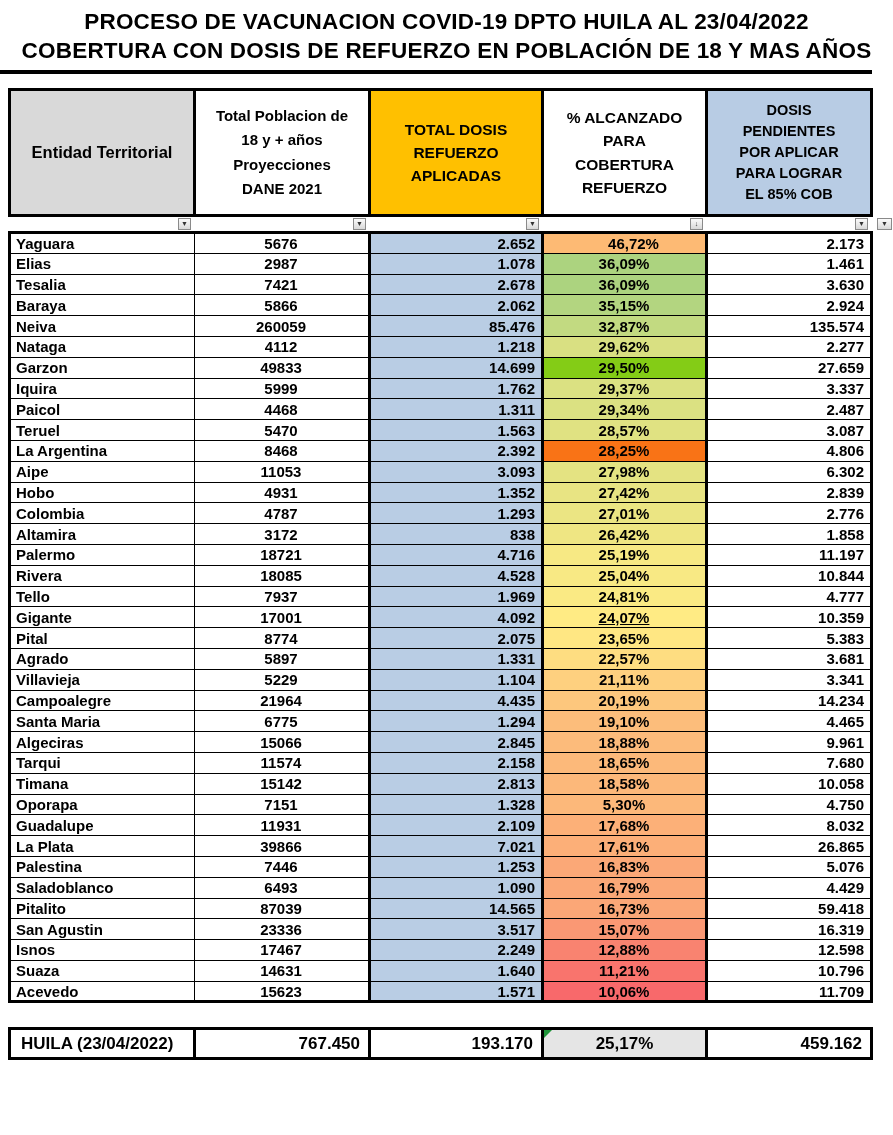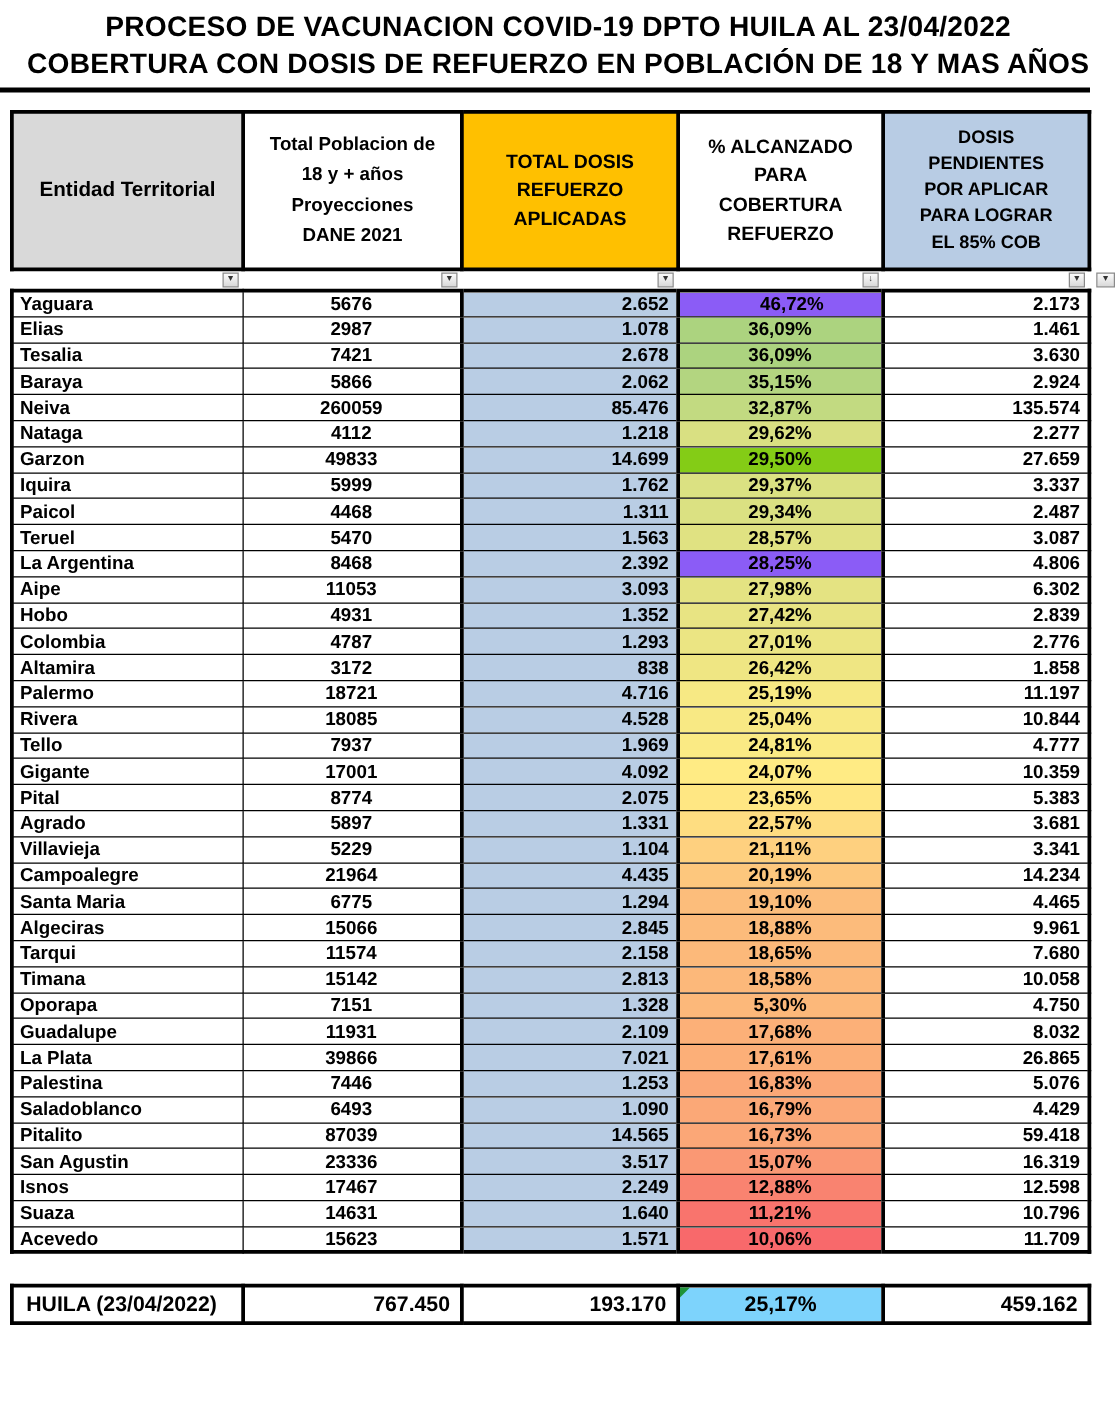--- a/index.html
+++ b/index.html
@@ -50,21 +50,21 @@
   td.c2 { text-align:center; background:#fff; }
   td.c3 { text-align:right; background:#B9CDE4; border-left:3px solid #000; border-right:3px solid #000; }
   td.c4 { text-align:center; border-right:3px solid #000; }
   td.c5 { text-align:right; background:#fff; }
 
   
   .footer-gap { height:24px; }
   .footer-table td { border:3px solid #000; height:30px; font-weight:700; font-size:17px; background:#fff; }
   td.f1 { text-align:left;  padding-left:10px; }
   td.f2, td.f3, td.f5 { text-align:right; padding-right:8px; }
-  td.f4 { text-align:center; background:#7dd3fc; position:relative; }
+  td.f4 { text-align:center; background:#e5e5e5; position:relative; }
   .flag {
     position:absolute; top:0; left:0; width:0; height:0;
     border-top:8px solid #1F9339; border-right:8px solid transparent;
   }
 </style>
 </head>
 <body>
 
 <div class="page">
 
@@ -120,21 +120,21 @@
         <col class="w2">
         <col class="w3">
         <col class="w4">
         <col class="w5">
       </colgroup>
     <tbody id="data-rows">
         <tr>
       <td class="c1">Yaguara</td>
       <td class="c2">5676</td>
       <td class="c3">2.652</td>
-      <td class="c4" style="background-color: #8b5cf6; padding-left: 24px;">46,72%</td>
+      <td class="c4" style="background-color: #fdba74; padding-left: 24px;">46,72%</td>
       <td class="c5">2.173</td>
     </tr>
         <tr>
       <td class="c1">Elias</td>
       <td class="c2">2987</td>
       <td class="c3">1.078</td>
       <td class="c4" style="background-color: rgb(172, 211, 127);">36,09%</td>
       <td class="c5">1.461</td>
     </tr>
         <tr>
@@ -190,21 +190,21 @@
       <td class="c1">Teruel</td>
       <td class="c2">5470</td>
       <td class="c3">1.563</td>
       <td class="c4" style="background-color: rgb(224, 226, 130);">28,57%</td>
       <td class="c5">3.087</td>
     </tr>
         <tr>
       <td class="c1">La Argentina</td>
       <td class="c2">8468</td>
       <td class="c3">2.392</td>
-      <td class="c4" style="background-color: #8b5cf6; margin-top: 47px;">28,25%</td>
+      <td class="c4" style="background-color: #f97316; margin-top: 47px;">28,25%</td>
       <td class="c5">4.806</td>
     </tr>
         <tr>
       <td class="c1">Aipe</td>
       <td class="c2">11053</td>
       <td class="c3">3.093</td>
       <td class="c4" style="background-color: rgb(228, 227, 130);">27,98%</td>
       <td class="c5">6.302</td>
     </tr>
         <tr>
@@ -246,21 +246,21 @@
       <td class="c1">Tello</td>
       <td class="c2">7937</td>
       <td class="c3">1.969</td>
       <td class="c4" style="background-color: rgb(250, 234, 132);">24,81%</td>
       <td class="c5">4.777</td>
     </tr>
         <tr>
       <td class="c1">Gigante</td>
       <td class="c2">17001</td>
       <td class="c3">4.092</td>
-      <td class="c4" style="background-color: rgb(255, 235, 132);">24,07%</td>
+      <td class="c4" style="background-color: rgb(255, 235, 132); text-decoration: underline;">24,07%</td>
       <td class="c5">10.359</td>
     </tr>
         <tr>
       <td class="c1">Pital</td>
       <td class="c2">8774</td>
       <td class="c3">2.075</td>
       <td class="c4" style="background-color: rgb(255, 231, 131);">23,65%</td>
       <td class="c5">5.383</td>
     </tr>
         <tr>

